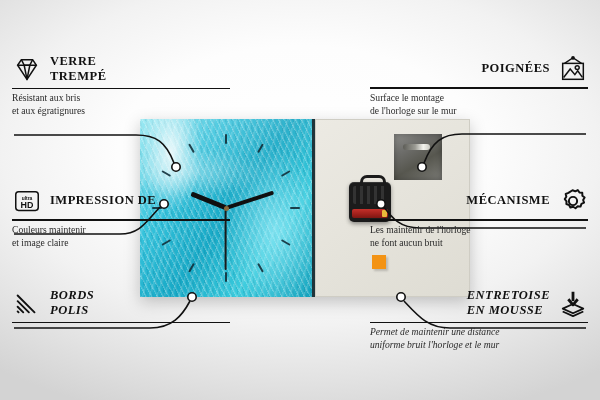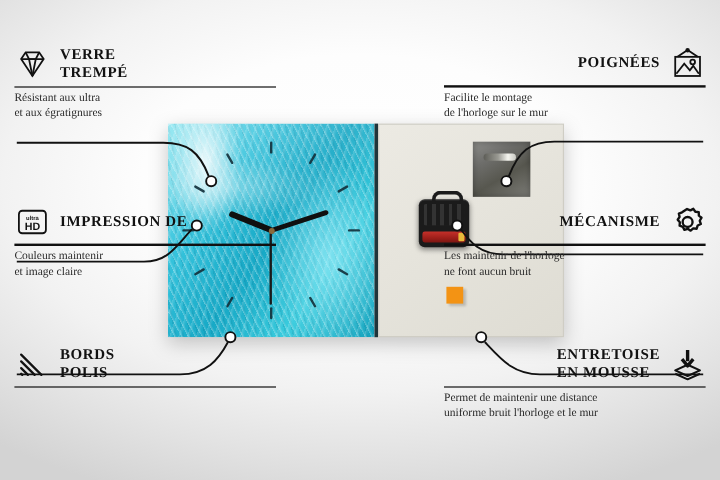--- a/index.html
+++ b/index.html
@@ -2,21 +2,21 @@
 <html><head>
 <meta charset="utf-8">
 <style>
   html,body{margin:0;padding:0;}
   body{
     width:600px;height:400px;overflow:hidden;
     font-family:"Liberation Serif", serif;
     background:radial-gradient(ellipse 80% 70% at 50% 38%, #ffffff 0%, #fdfdfd 38%, #f2f2f2 62%, #e2e2e2 82%, #d3d3d3 100%);
     position:relative;
   }
-  .stage{position:absolute;inset:0;}
+  .stage{position:absolute;inset:0;margin-top:16px;}
 
   
   .product{position:absolute;left:140px;top:103px;width:330px;height:178px;
            filter:drop-shadow(0 5px 8px rgba(0,0,0,.22));}
   .panel{position:absolute;top:0;height:100%;}
 
   .front{left:0;width:172px;overflow:hidden;border-right:3px solid #20343a;}
   .feather{position:absolute;inset:0;
     background:
       radial-gradient(ellipse 30% 55% at 18% 18%, rgba(255,255,255,.85) 0%, rgba(255,255,255,0) 60%),
@@ -78,21 +78,21 @@
   .feat.left{left:12px;text-align:left;}
   .feat.right{right:12px;text-align:left;}
   .feat .head{display:flex;align-items:center;gap:8px;}
   .feat.right .head{flex-direction:row-reverse;}
   .feat .icon{flex:0 0 auto;width:30px;height:30px;display:block;}
   .feat .title{font-weight:bold;font-size:12.5px;line-height:1.22;letter-spacing:.5px;color:#111;
                text-transform:uppercase;}
   .feat .rule{height:1.6px;background:#111;margin-top:3px;width:100%;}
   .feat .sub{font-size:9.6px;line-height:1.35;color:#2a2a2a;margin-top:3px;}
 
-  .f1{top:38px;} .f2{top:170px;} .f3{top:288px;}
+  .f1{top:38px;} .f2{top:170px;} .f3{top:272px;font-style:italic;}
 </style>
 </head>
 <body>
 
 <div class="stage">
 
   <div class="product">
 
     <div class="panel front">
       <div class="feather"></div>
@@ -164,21 +164,21 @@
             <path d="M13 12 H19"></path>
         </svg>
       </span>
       <span class="title">
         <span>VERRE</span><br>
         <span>TREMPÉ</span>
       </span>
     </div>
     <div class="rule"></div>
     <div class="sub">
-      <span>Résistant aux ultra</span><br>
+      <span>Résistant aux bris</span><br>
       <span>et aux égratignures</span>
     </div>
   </div>
 
   <div class="feat left f2">
     <div class="head">
       <span class="icon">
         <svg viewBox="0 0 32 32" width="30" height="30">
           <rect x="4" y="6" width="24" height="20" rx="3" fill="none" stroke="#111" stroke-width="1.6"></rect>
           <text x="16" y="14.5" font-family="Liberation Sans, sans-serif" font-size="5.2" font-weight="bold" text-anchor="middle" fill="#111">ultra</text>
@@ -224,21 +224,21 @@
           <path d="M6 25 L13 16 L18 22 L21 18 L26 25"></path>
           <circle cx="20.5" cy="14.5" r="2.1"></circle>
         </svg>
       </span>
       <span class="title">
         <span>POIGNÉES</span><br>
       </span>
     </div>
     <div class="rule"></div>
     <div class="sub">
-      <span>Facilite le montage</span><br>
+      <span>Surface le montage</span><br>
       <span>de l'horloge sur le mur</span>
     </div>
   </div>
 
   <div class="feat right f2">
     <div class="head">
       <span class="icon">
         <svg viewBox="0 0 32 32" width="30" height="30" fill="none" stroke="#111" stroke-width="2.1" stroke-linejoin="round">
           <path d="M16 4.5 l3 1.2 2.6-1.4 1.8 2.6 3 .3 .1 3.1 2.4 1.9-1.6 2.7 1.0 2.9-2.8 1.3-1.0 2.9-3.0-.3-2.3 2.0-2.6-1.6-2.9 .9-1.4-2.7-2.9-1.0 .2-3.0-1.9-2.3 1.7-2.5-.7-3.0 2.9-1.1z" transform="translate(-0.5,0)"></path>
           <circle cx="16" cy="16" r="4.4"></circle>

